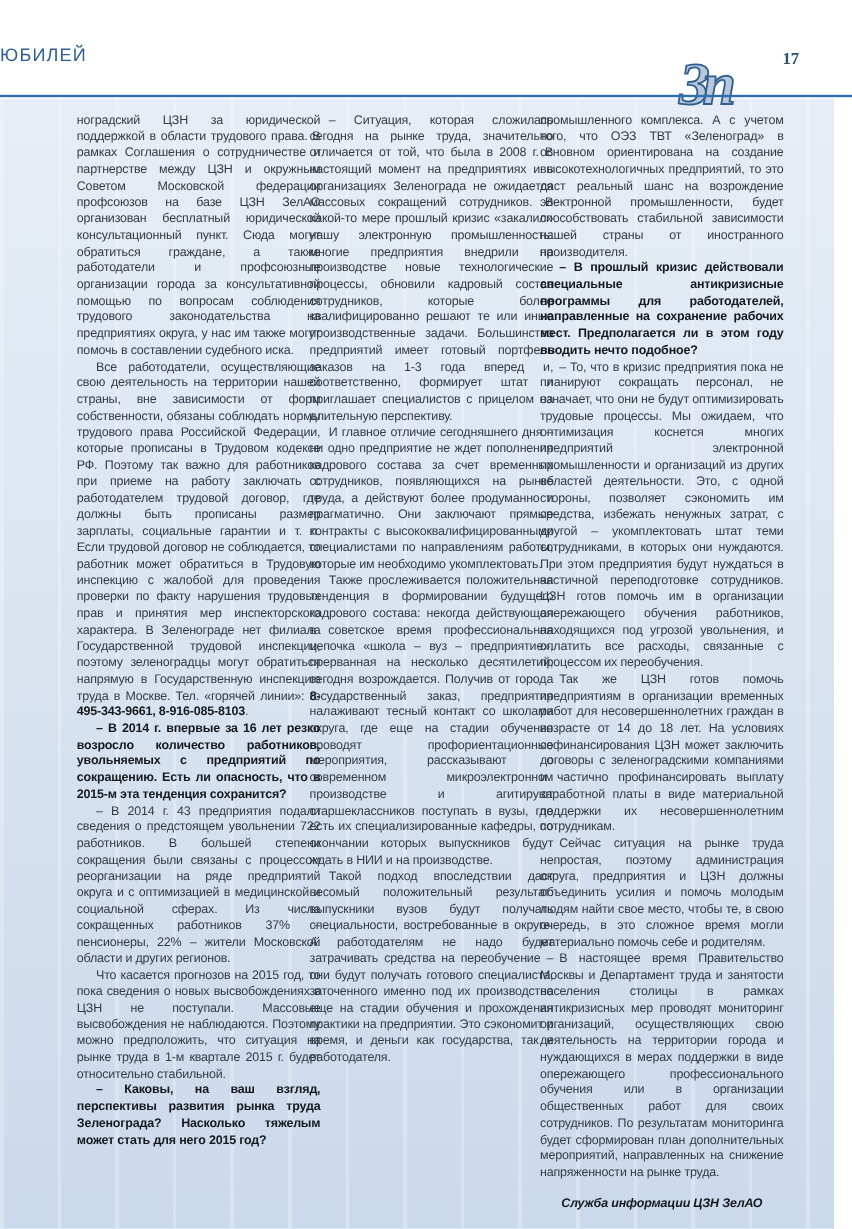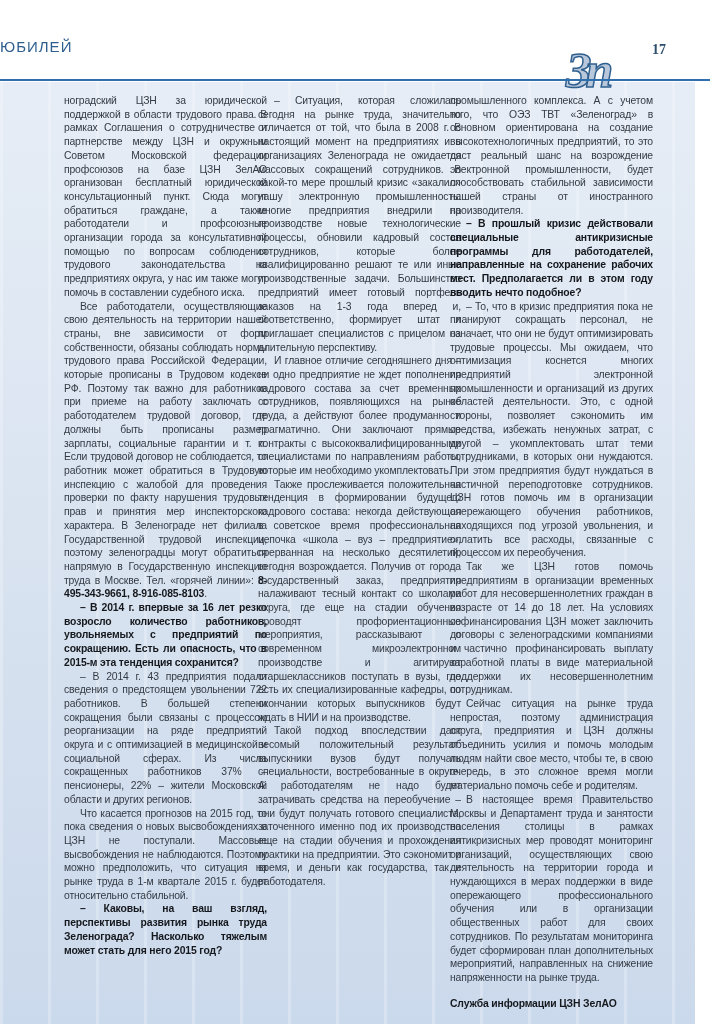--- a/index.html
+++ b/index.html
@@ -14,21 +14,21 @@
   .rule{position:absolute;left:0;top:79px;width:710px;height:2px;background:#2f6fae;}
   .section{position:absolute;left:0;width:646px;top:38px;text-align:left;font-family:Liberation Sans, sans-serif;font-size:15px;color:#2f5f8f;letter-spacing:1px;}
   .logo{position:absolute;left:566px;top:22px;width:62px;height:60px;font-family:"Liberation Serif",serif;font-style:italic;font-weight:bold;font-size:50px;color:#b8c7da;-webkit-text-stroke:1.5px #2f5f8f;line-height:56px;letter-spacing:-6px;margin-top:20px;}
   .pagenum{position:absolute;left:652px;top:42px;font-family:"Liberation Serif",serif;font-weight:bold;font-size:14px;color:#2f4f6f;text-align:center;}
   .col{position:absolute;top:94px;width:203px;font-size:10.4px;line-height:13.7px;color:#333a44;text-align:justify;letter-spacing:-0.15px;}
   .c1{left:64px;} .c2{left:258px;} .c3{left:450px;}
   .col p{margin:0;text-indent:16px;}
   .col p.noind{text-indent:0;}
   .col p.q{font-weight:bold;color:#15181d;}
   .col b{color:#15181d;}
-  .sig{text-align:left;font-weight:bold;color:#15181d;margin-top:12px !important;text-indent:0 !important;}
+  .sig{text-align:center;font-weight:bold;color:#15181d;margin-top:12px !important;text-indent:0 !important;font-style:italic;}
 </style>
 </head>
 <body>
 
 <div class="bg"></div>
 <div class="bg-right"></div>
 
 <div class="header">
   <div class="section">ЮБИЛЕЙ</div>
   <div class="logo">Зп</div>

